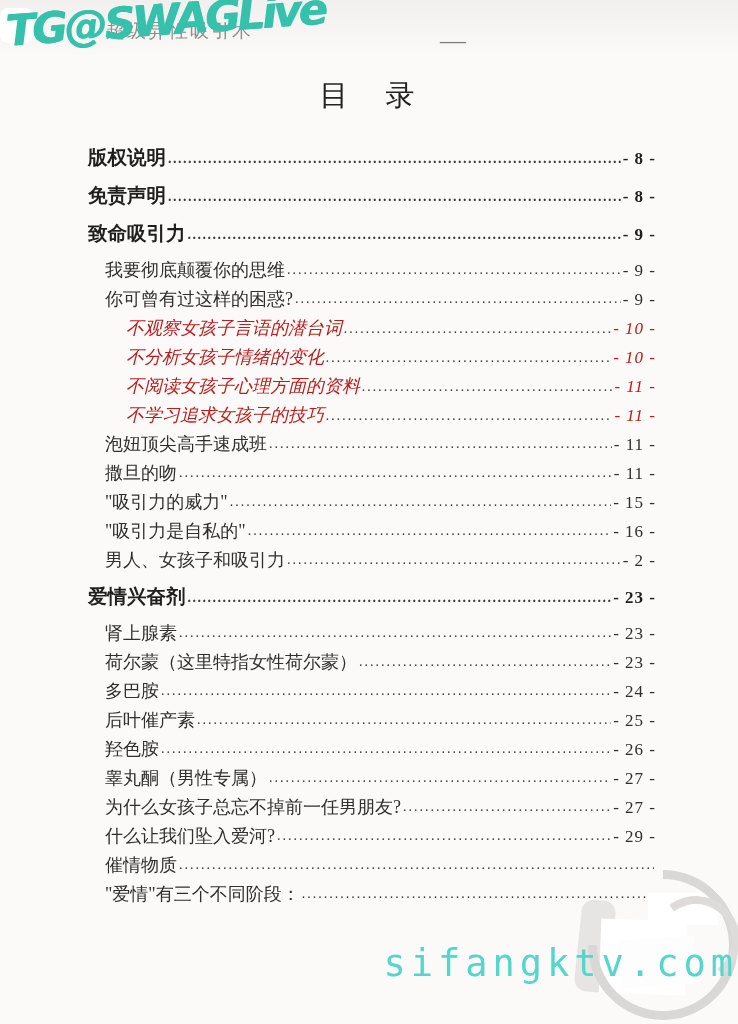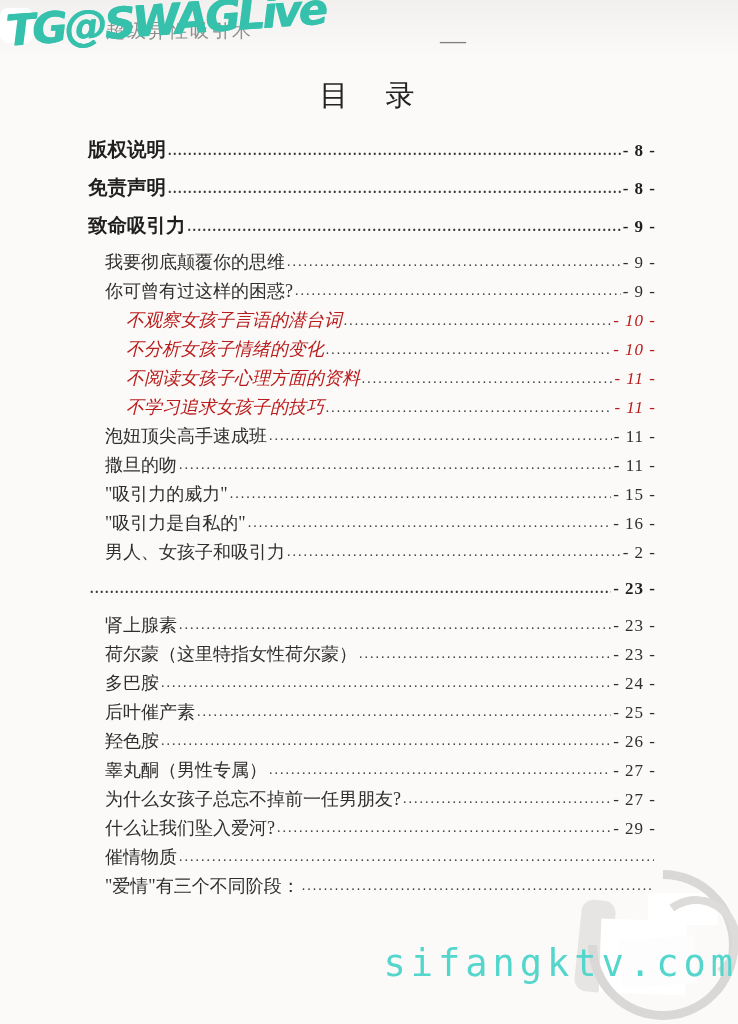--- a/index.html
+++ b/index.html
@@ -57,21 +57,21 @@
   }
   .row .dots::after{
     content:"......................................................................................................................................................................................";
   }
   .row .pg{white-space:nowrap;font-size:17px;letter-spacing:1px;}
   .row.l1{
     font-weight:bold;font-size:19.5px;height:32px;line-height:32px;
     margin-top:6px;margin-bottom:6px;color:#1f1f1f;
   }
   .row.l1 .dots{font-size:14px;letter-spacing:1.5px;}
-  .row.l1.first{margin-top:0;text-align:center;}
+  .row.l1.first{margin-top:8px;text-align:center;}
   .row.l2{padding-left:17px;align-items:center;}
   .row.l3{padding-left:38px;font-style:italic;color:#b91c1c;}
   .wm-site{
     position:absolute;left:0;top:942px;width:738px;
     text-align:right;
     font-family:"DejaVu Sans Mono","Liberation Mono",monospace;
     font-size:37px;letter-spacing:5px;color:#55d6cc;
   }
   
   .wm-shape{position:absolute;}
@@ -176,20 +176,21 @@
       <span class="t">"吸引力是自私的"</span>
       <span class="dots"></span>
       <span class="pg">- 16 -</span>
     </div>
       <div class="row l2">
       <span class="t">男人、女孩子和吸引力</span>
       <span class="dots"></span>
       <span class="pg">- 2 -</span>
     </div>
       <div class="row l1">
+      <span class="t">爱情兴奋剂</span>
       <span class="dots"></span>
       <span class="pg">- 23 -</span>
     </div>
       <div class="row l2">
       <span class="t">肾上腺素</span>
       <span class="dots"></span>
       <span class="pg">- 23 -</span>
     </div>
       <div class="row l2">
       <span class="t">荷尔蒙（这里特指女性荷尔蒙）</span>

